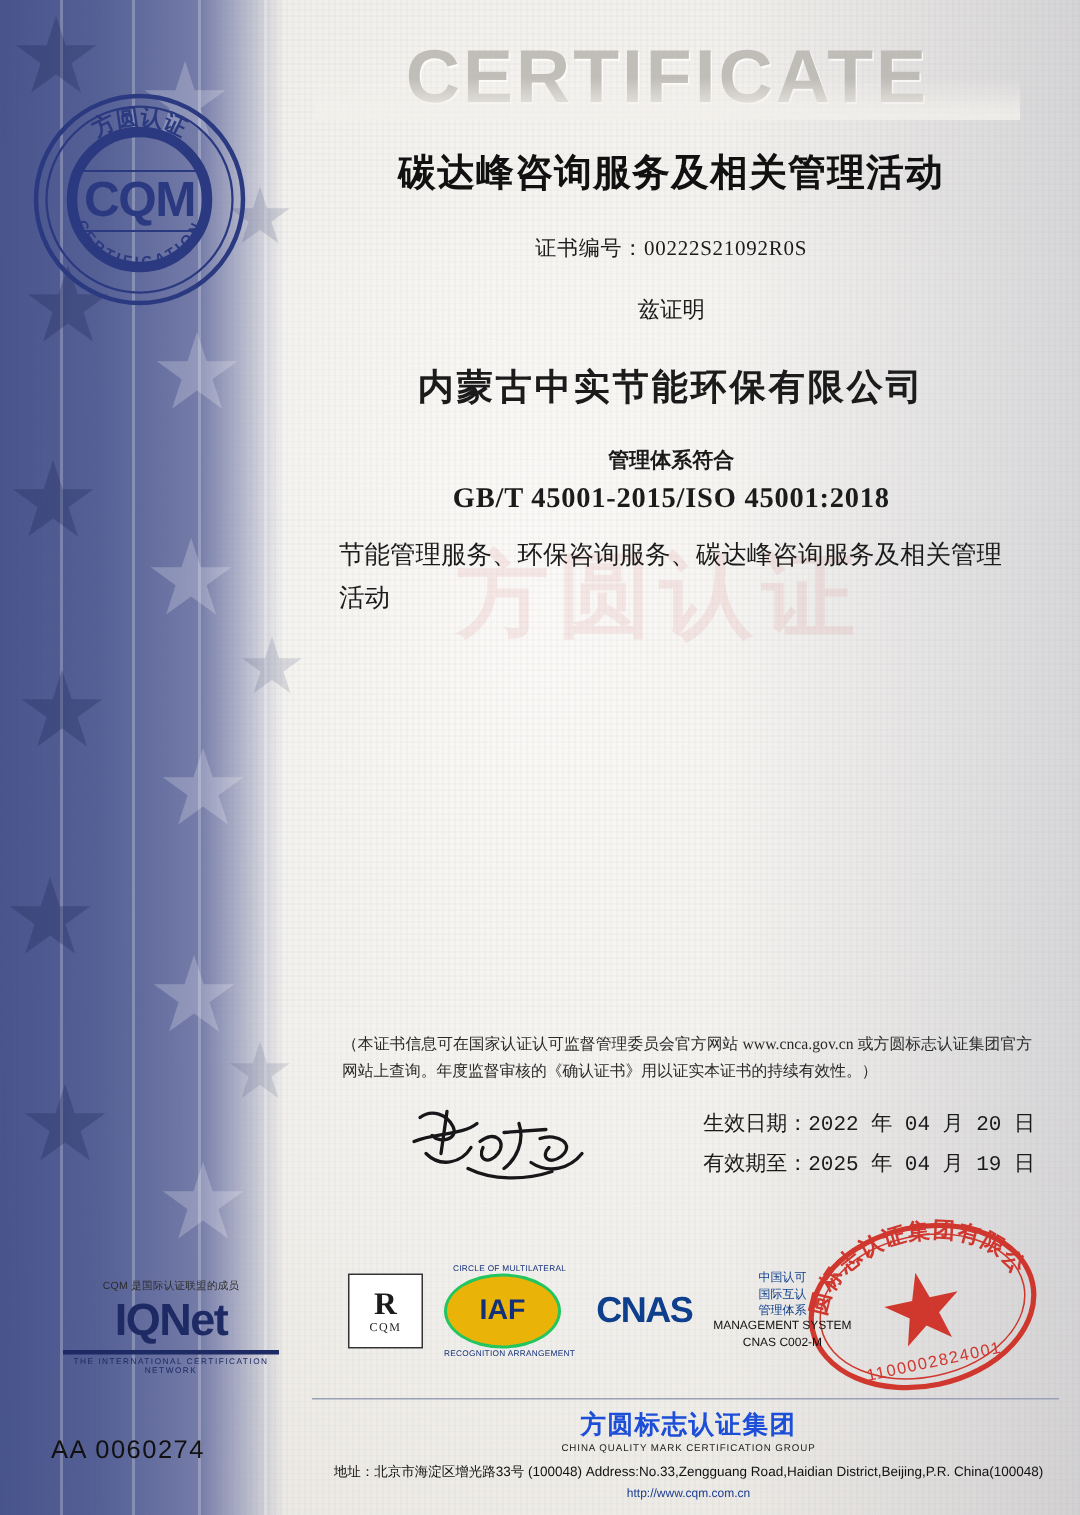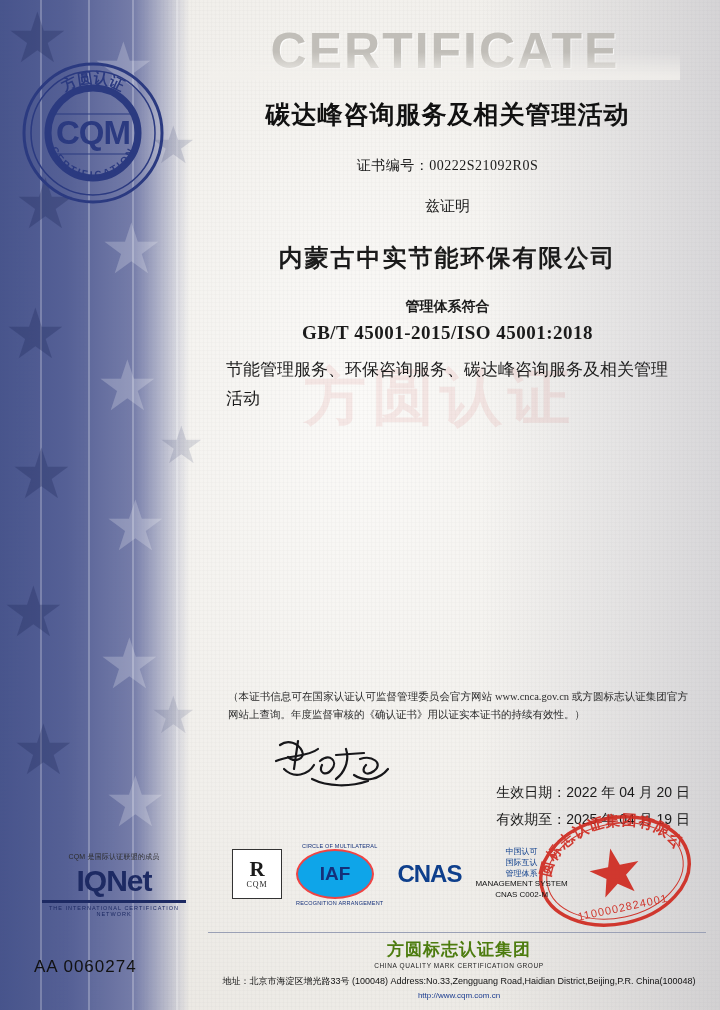--- a/index.html
+++ b/index.html
@@ -188,25 +188,25 @@
     font-size: 10.5px;
     line-height: 1.7;
     color: #2a2a2a;
     text-align: justify;
     font-family: "Liberation Serif", serif;
   }
 
   
   .dates {
     position: absolute;
-    right: 30px; top: 779px;
+    right: 30px; top: 737px;
     text-align: center;
     font-size: 14px;
     line-height: 1.9;
-    font-family: Liberation Sans, sans-serif;
+    font-family: Liberation Mono, monospace;
   }
 
   
   .signature {
     position: absolute;
     left: 268px; top: 735px;
     width: 130px; height: 60px;
     color: #1a1a1a;
   }
 
@@ -236,30 +236,30 @@
   .rcqm {
     width: 48px; height: 48px;
     flex-direction: column;
     font-family: "Liberation Serif", serif;
   }
   .rcqm .r { font-size: 21px; font-weight: bold; line-height: 1; }
   .rcqm .t { font-size: 8px; letter-spacing: 1px; }
   .iaf-wrap { text-align: center; }
   .iaf-oval {
     width: 74px; height: 46px;
-    border: 2px solid #ef4444;
+    border: 2px solid #22c55e;
     border-radius: 50%;
     color: #14307a;
     font-family: "Liberation Sans", sans-serif;
     font-weight: bold;
     font-size: 19px;
     display: flex;
     align-items: center;
     justify-content: center;
-    background: #0ea5e9;
+    background: #eab308;
   }
   .iaf-sub {
     font-size: 5.5px;
     color: #14307a;
     letter-spacing: 0.2px;
     margin-top: 1px;
     font-family: "Liberation Sans", sans-serif;
   }
   .cnas {
     font-family: "Liberation Sans", sans-serif;
@@ -329,21 +329,21 @@
   .footer {
     position: absolute;
     left: 208px; right: 10px; top: 938px;
     text-align: center;
   }
   .footer .org {
     font-family: "Liberation Sans", sans-serif;
     font-weight: bold;
     font-size: 17px;
     letter-spacing: 1px;
-    color: #4d7c0f;
+    color: #1d4ed8;
   }
   .footer .org-en {
     font-family: "Liberation Sans", sans-serif;
     font-size: 6.5px;
     letter-spacing: 0.6px;
     color: #222;
     margin-top: 1px;
   }
   .footer .addr {
     font-family: Liberation Sans, sans-serif;

